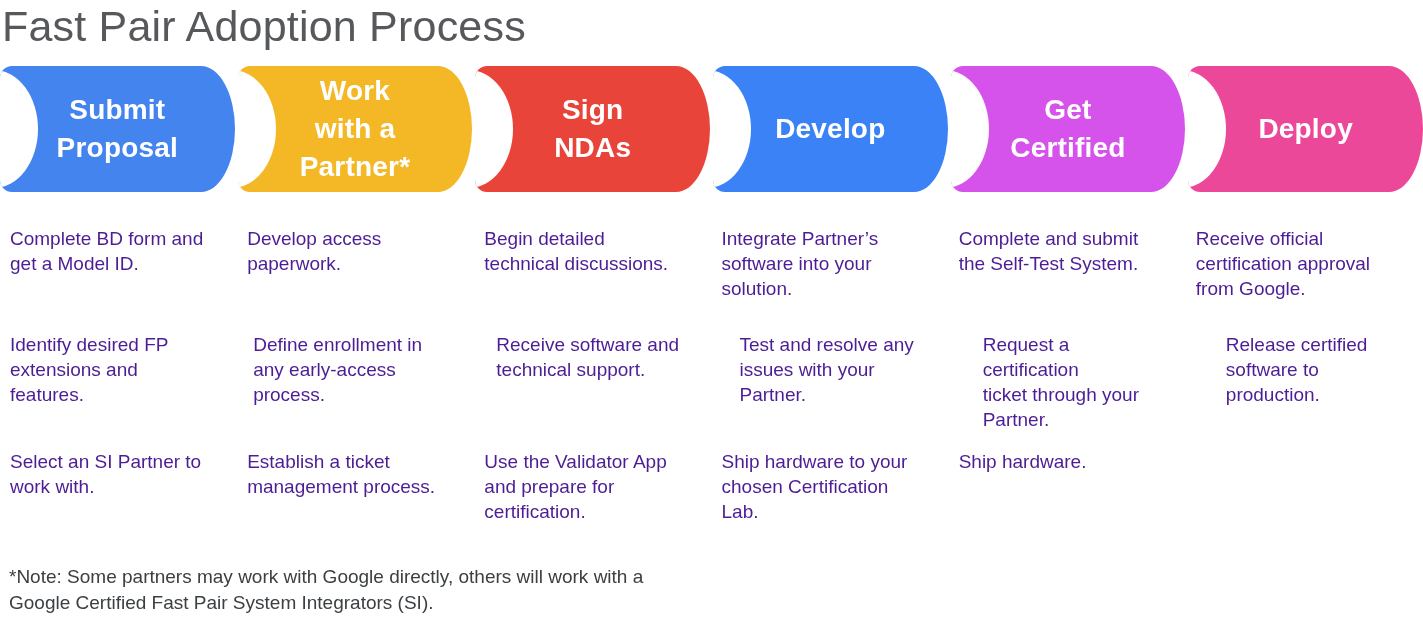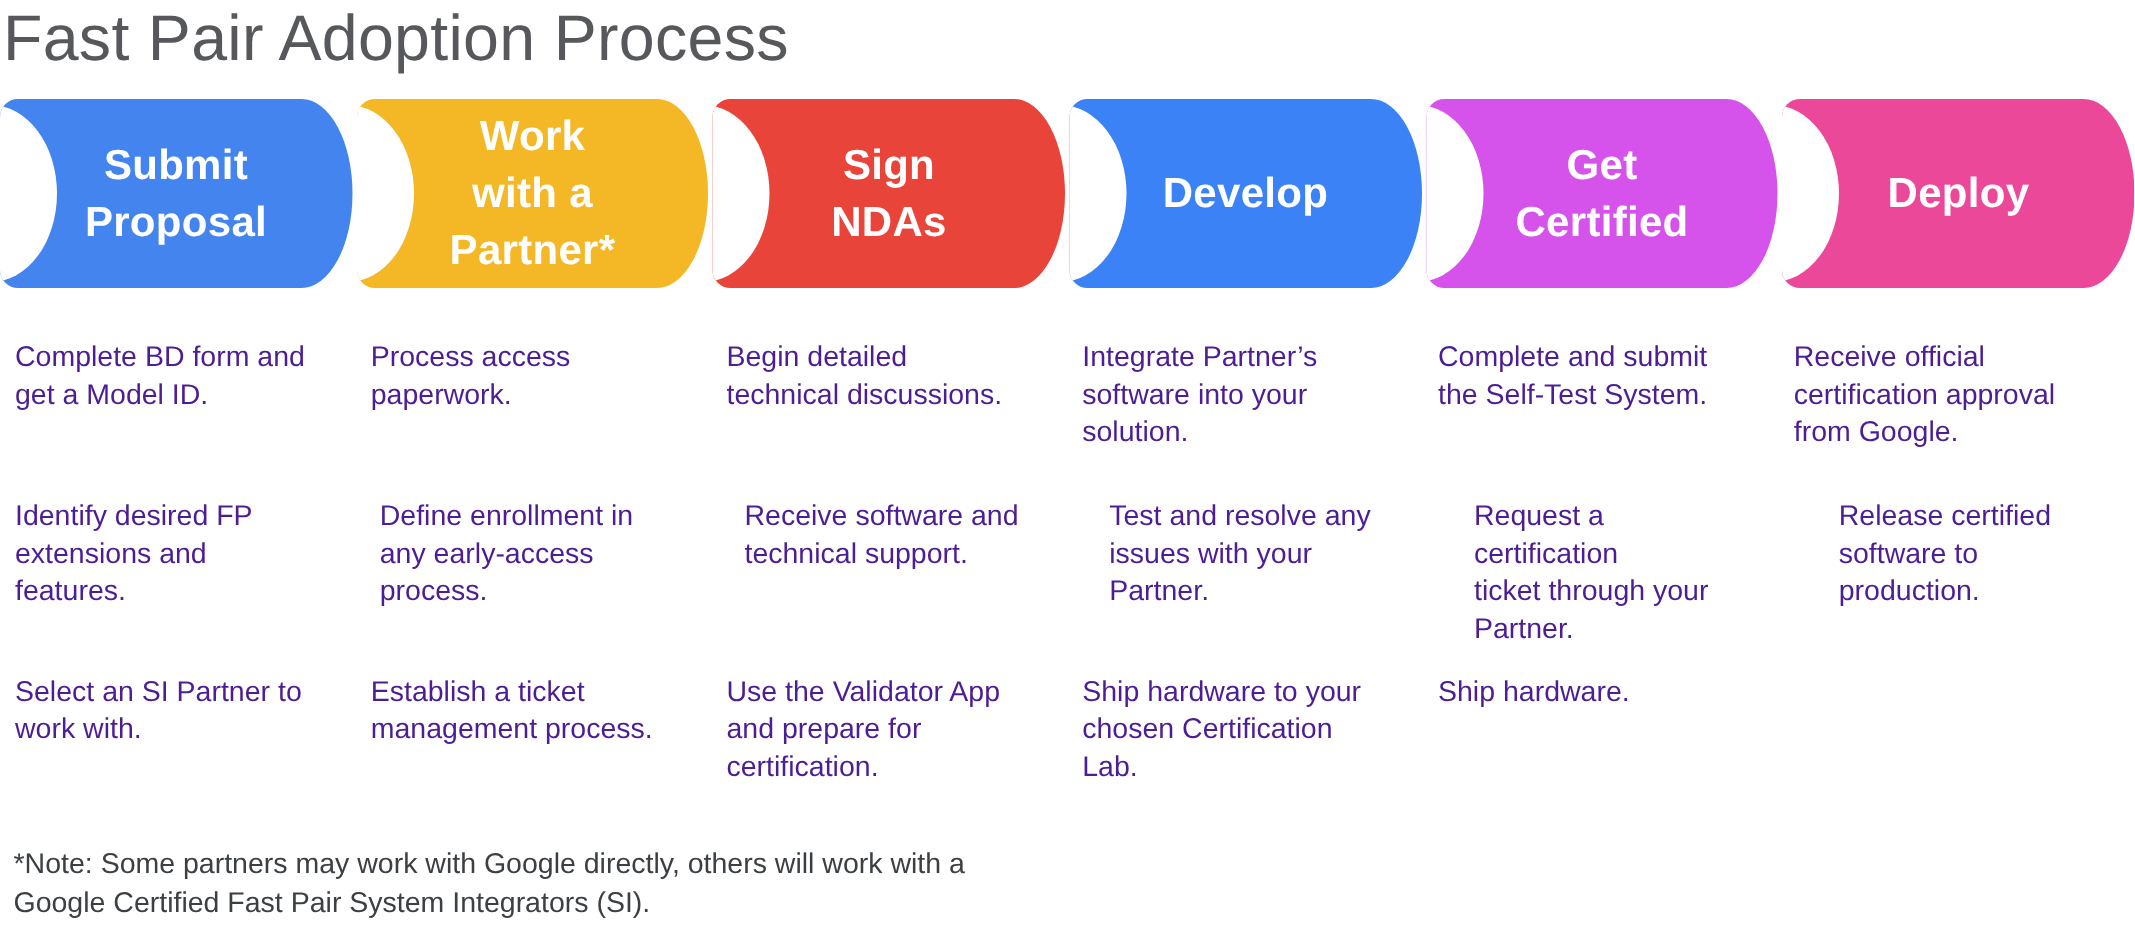--- a/index.html
+++ b/index.html
@@ -119,21 +119,21 @@
       <div class="pill" style="background-color: #ec4899;">
         <i class="notch"></i>
         <span class="pill-label">Deploy</span>
       </div>
     </div>
 
   <div class="steps">
     <div class="steps-row steps-row-1" id="steps-row-1">
         <p class="step">Complete BD form and
 get a Model ID.</p>
-        <p class="step">Process access
+        <p class="step">Develop access
 paperwork.</p>
         <p class="step">Begin detailed
 technical discussions.</p>
         <p class="step">Integrate Partner’s
 software into your
 solution.</p>
         <p class="step">Complete and submit
 the Self-Test System.</p>
         <p class="step">Receive official
 certification approval

